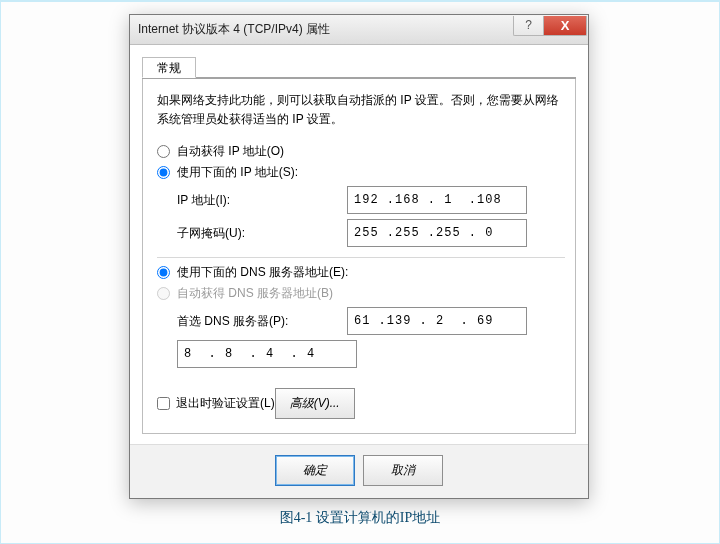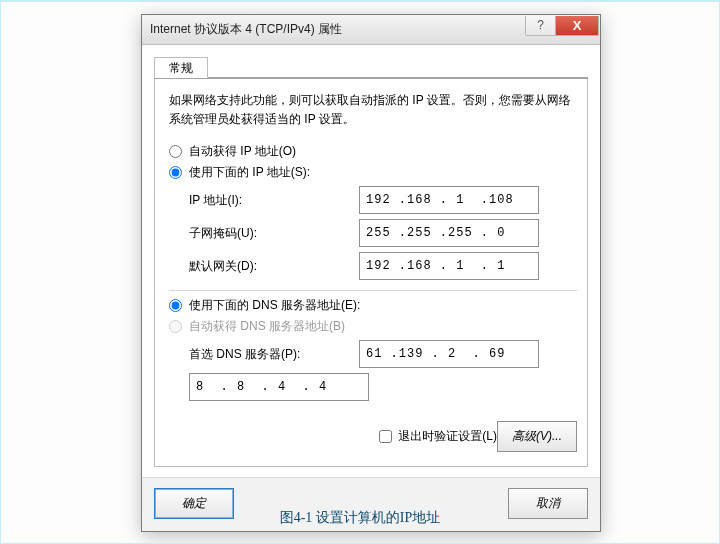--- a/index.html
+++ b/index.html
@@ -10,21 +10,21 @@
     font-size: 12px;
     background: #fdfdfd;
     width: 720px;
     height: 544px;
     position: relative;
     border: 1px solid #c8ebf8;
     border-top: 2px solid #c8ebf8;
   }
   .dialog {
     position: absolute;
-    left: 140px;
+    left: 128px;
     top: 12px;
     width: 460px;
     background: #fff;
     border: 1px solid #7a7a7a;
     box-shadow: 0 4px 18px rgba(0,0,0,0.25);
   }
   .titlebar {
     height: 30px;
     background: linear-gradient(#f4f4f4, #dedede);
     border-bottom: 1px solid #bdbdbd;
@@ -106,38 +106,38 @@
     padding: 1px 6px;
     letter-spacing: 1px;
     text-align: left;
   }
   .group-sep {
     border-top: 1px solid #d8d8d8;
     margin: 8px 0 6px 0;
   }
   .bottom-row {
     display: flex;
-    justify-content: flex-end;
+    justify-content: flex-start;
     align-items: center;
     margin-top: 20px;
   }
   .chk-row { display: flex; align-items: center; gap: 6px; }
   .btn {
     min-width: 80px;
     height: 31px;
     border: 1px solid #8e8e8e;
     background: linear-gradient(#fdfdfd,#e6e6e6);
     font-size: 12px;
     padding: 0 10px;
     cursor: default;
     font-style: italic;
   }
   .footer-buttons {
     display: flex;
-    justify-content: space-between;
+    justify-content: center;
     gap: 8px;
     padding: 10px 12px 12px 12px;
     background: #f2f2f2;
     border-top: 1px solid #ddd;
   }
   .btn.ok {
     border: 1px solid #2f79c3;
     box-shadow: 0 0 0 1px #7ab8ec inset;
   }
   .caption {
@@ -180,24 +180,20 @@
       </div>
       <div class="fields">
         <div class="field-row">
           <span class="field-label">IP 地址(I):</span>
           <input class="ip-input" value="192 .168 . 1  .108" style="">
         </div>
         <div class="field-row">
           <span class="field-label">子网掩码(U):</span>
           <input class="ip-input" value="255 .255 .255 . 0" style="">
         </div>
-        <div class="field-row">
-          <span class="field-label">默认网关(D):</span>
-          <input class="ip-input" value="192 .168 . 1  . 1" style="">
-        </div>
       </div>
 
       <div class="group-sep"></div>
 
       <div class="radio-row">
         <input type="radio" name="dnsmode" checked="" style="">
         <span>使用下面的 DNS 服务器地址(E):</span>
       </div>
       <div class="radio-row disabled">
         <input type="radio" name="dnsmode" disabled="" style="">

